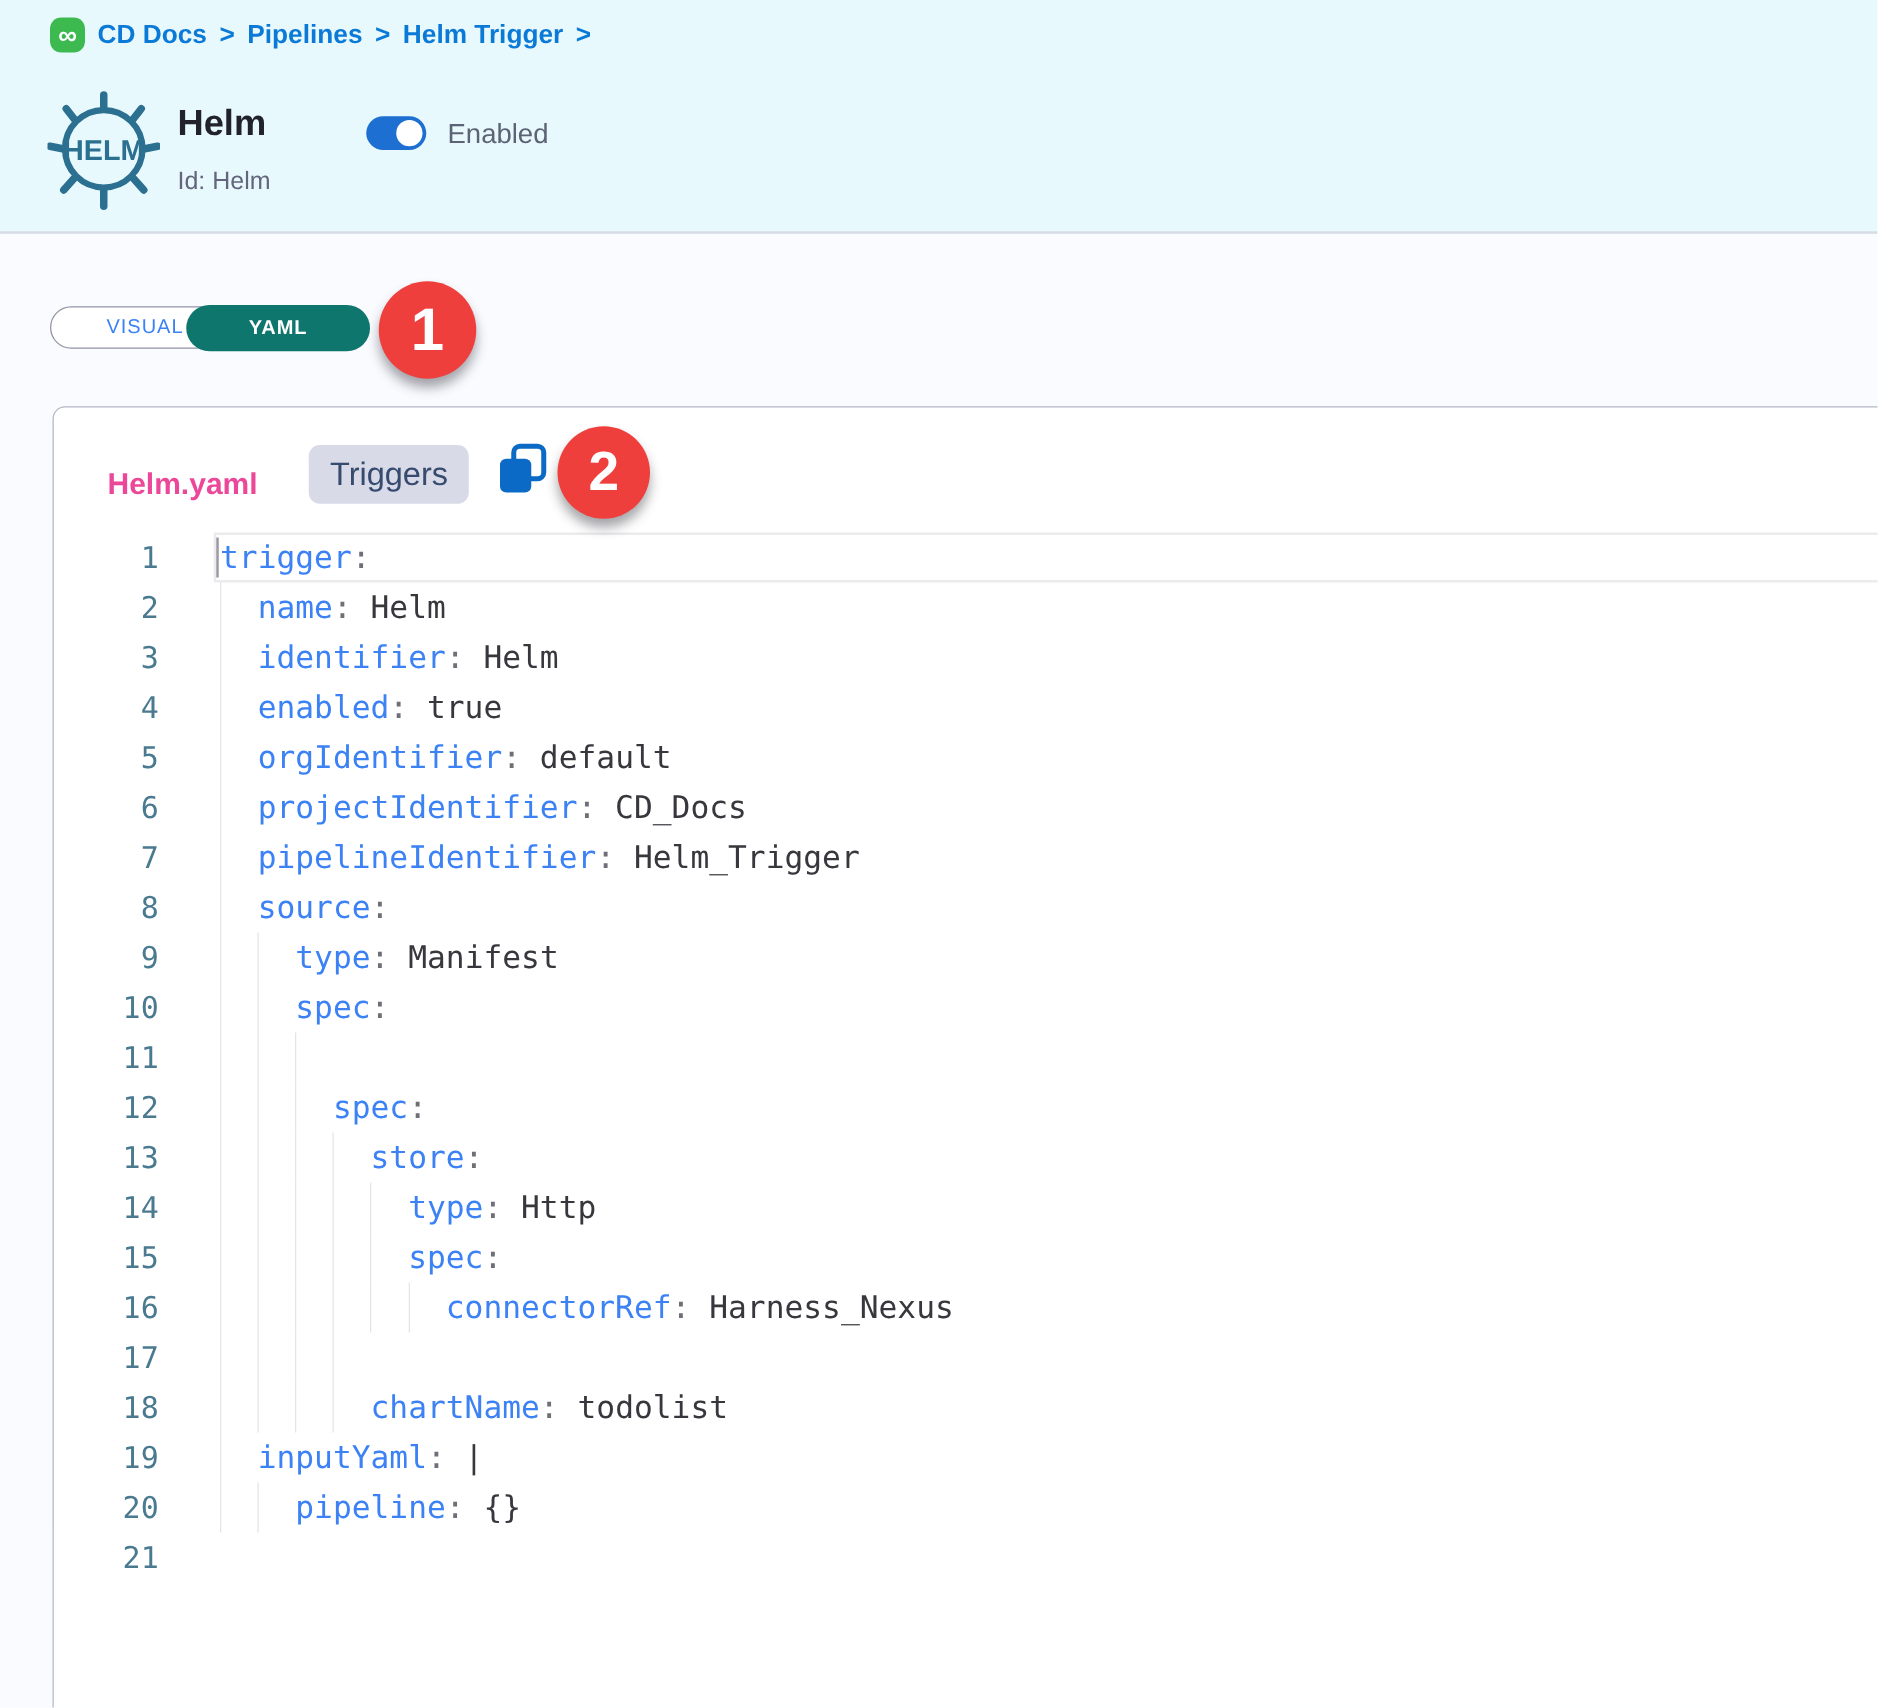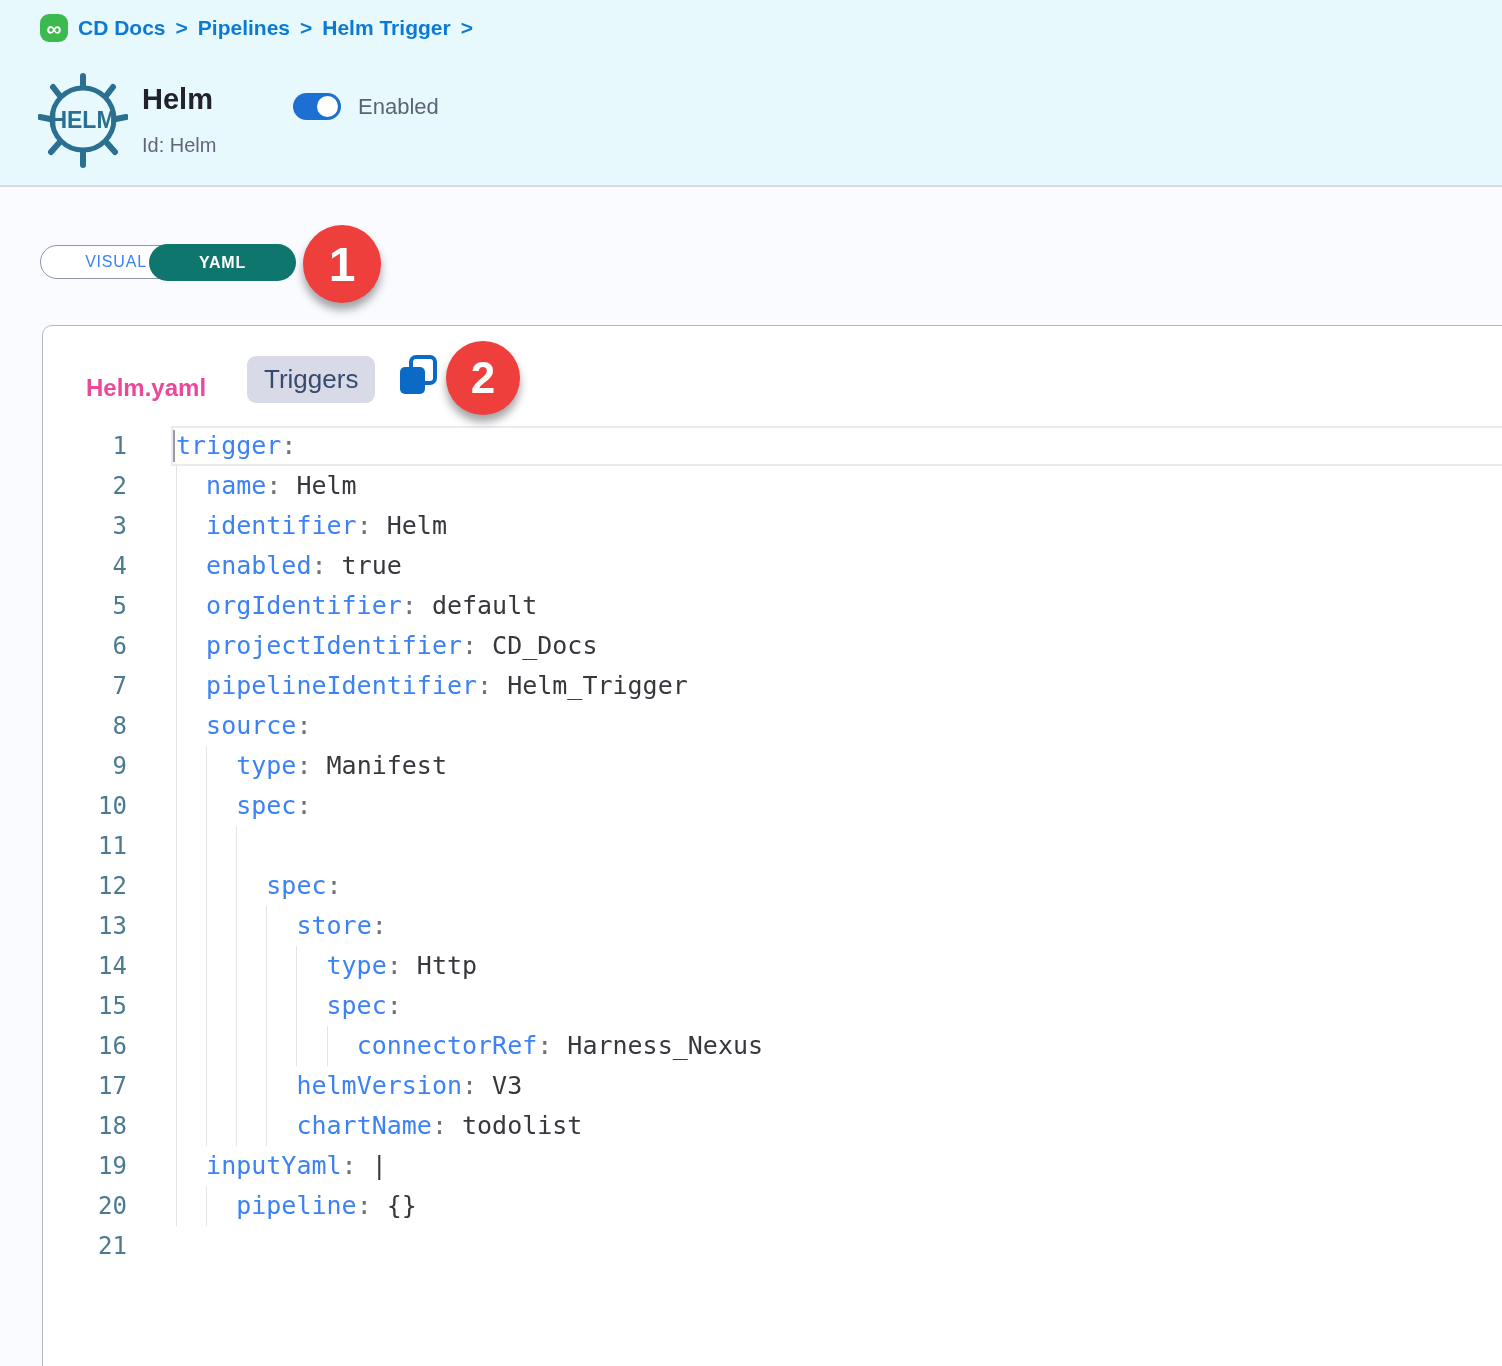--- a/index.html
+++ b/index.html
@@ -198,21 +198,21 @@
       <div class="code-row">
         <div class="ln">15</div>
         <div class="code"><span class="guide" style="left: 0px;"></span><span class="guide" style="left: 30.1px;"></span><span class="guide" style="left: 60.2px;"></span><span class="guide" style="left: 90.3px;"></span><span class="guide" style="left: 120.4px;"></span><span>          <span class="k">spec</span><span class="c">:</span></span></div>
       </div>
       <div class="code-row">
         <div class="ln">16</div>
         <div class="code"><span class="guide" style="left: 0px;"></span><span class="guide" style="left: 30.1px;"></span><span class="guide" style="left: 60.2px;"></span><span class="guide" style="left: 90.3px;"></span><span class="guide" style="left: 120.4px;"></span><span class="guide" style="left: 150.5px;"></span><span>            <span class="k">connectorRef</span><span class="c">:</span><span class="v"> Harness_Nexus</span></span></div>
       </div>
       <div class="code-row">
         <div class="ln">17</div>
-        <div class="code"><span class="guide" style="left: 0px;"></span><span class="guide" style="left: 30.1px;"></span><span class="guide" style="left: 60.2px;"></span><span class="guide" style="left: 90.3px;"></span><span>        <span class="k">helmVersion</span><span class="c">:</span><span class="v"> V3</span></span></div>
+        <div class="code"><span class="guide" style="left: 0px;"></span><span class="guide" style="left: 30.1px;"></span><span class="guide" style="left: 60.2px;"></span><span class="guide" style="left: 90.3px;"></span></div>
       </div>
       <div class="code-row">
         <div class="ln">18</div>
         <div class="code"><span class="guide" style="left: 0px;"></span><span class="guide" style="left: 30.1px;"></span><span class="guide" style="left: 60.2px;"></span><span class="guide" style="left: 90.3px;"></span><span>        <span class="k">chartName</span><span class="c">:</span><span class="v"> todolist</span></span></div>
       </div>
       <div class="code-row">
         <div class="ln">19</div>
         <div class="code"><span class="guide" style="left: 0px;"></span><span>  <span class="k">inputYaml</span><span class="c">:</span><span class="v"> |</span></span></div>
       </div>
       <div class="code-row">

